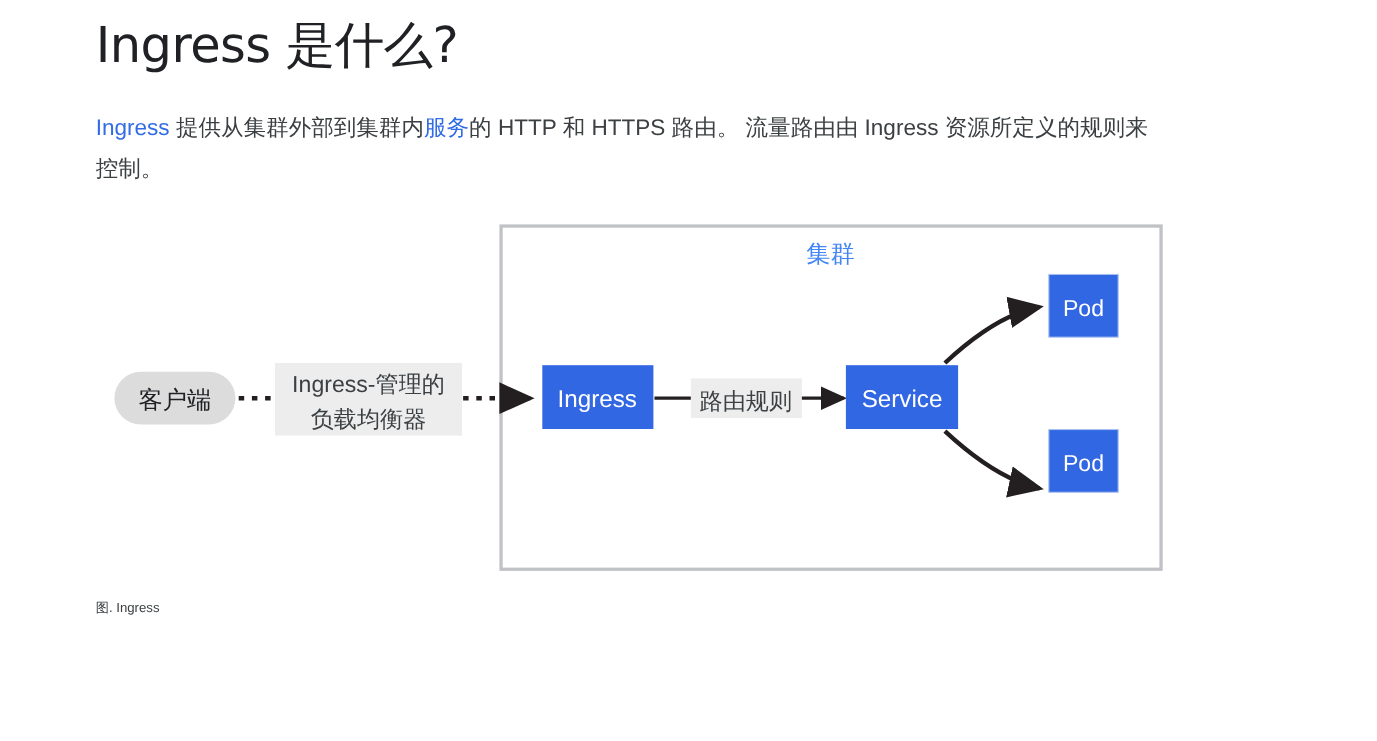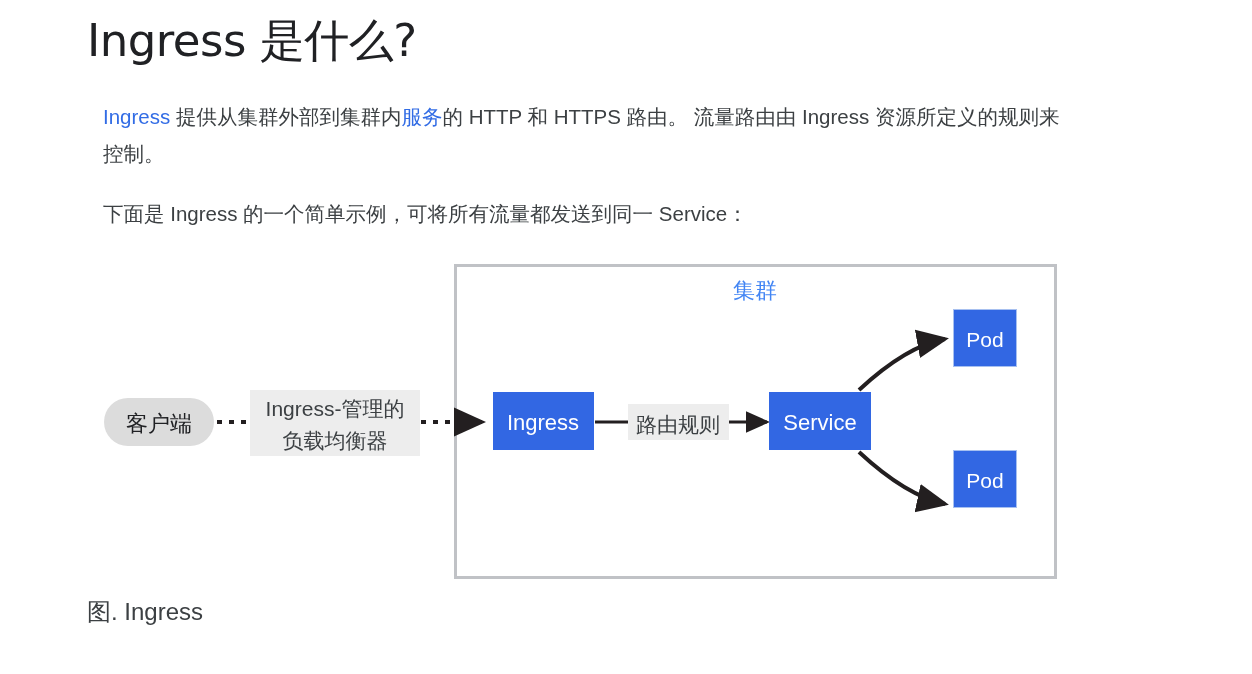--- a/index.html
+++ b/index.html
@@ -36,39 +36,39 @@
     line-height: 58px;
     letter-spacing: -0.5px;
     color: #202124;
     margin: 12px 0 0 0;
     padding: 0;
   }
   p.body-text {
     font-size: 20.5px;
     line-height: 37px;
     color: #3c4043;
-    margin: 16px;
+    margin: 0;
     padding: 0;
     max-width: 975px;
   }
   p.para-1 { margin-top: 28px; }
   p.para-2 { margin-top: 23px; }
   a.inline-link {
     color: #326ce5;
     text-decoration: none;
   }
   .figure-wrap {
     position: relative;
     margin-top: 26px;
     width: 1000px;
     height: 340px;
     text-align: center;
   }
   .figure-caption {
-    font-size: 24px;
+    font-size: 12px;
     line-height: 28px;
     color: #3c4043;
     margin: 0;
     padding: 0;
   }
   svg.diagram {
     display: block;
   }
   .node-label {
     font-family: "Liberation Sans", "DejaVu Sans", sans-serif;
@@ -77,21 +77,20 @@
 </head>
 <body>
 
 <div class="page">
   <div class="content">
 
     <h1 class="page-title">Ingress 是什么?</h1>
 
     <p class="body-text para-1"><a href="#" class="inline-link">Ingress</a><span> 提供从集群外部到集群内</span><a href="#" class="inline-link">服务</a><span>的 HTTP 和 HTTPS 路由。 流量路由由 Ingress 资源所定义的规则来控制。</span></p>
 
-    <p class="body-text para-2">下面是 Ingress 的一个简单示例，可将所有流量都发送到同一 Service：</p>
 
     <div class="figure-wrap">
       <svg class="diagram" width="1000" height="340" viewBox="0 0 1000 340" xmlns="http://www.w3.org/2000/svg">
 
         <defs>
           <marker id="arrowSolid" viewBox="0 0 12 12" refX="10.5" refY="6" markerWidth="8" markerHeight="8" orient="auto-start-reverse">
             <path d="M 0 0.6 L 12 6 L 0 11.4 z" fill="#231f20"></path>
           </marker>
           <marker id="arrowSolid2" viewBox="0 0 12 12" refX="10.5" refY="6" markerWidth="8" markerHeight="8" orient="auto-start-reverse">
             <path d="M 0 0.6 L 12 6 L 0 11.4 z" fill="#231f20"></path>

